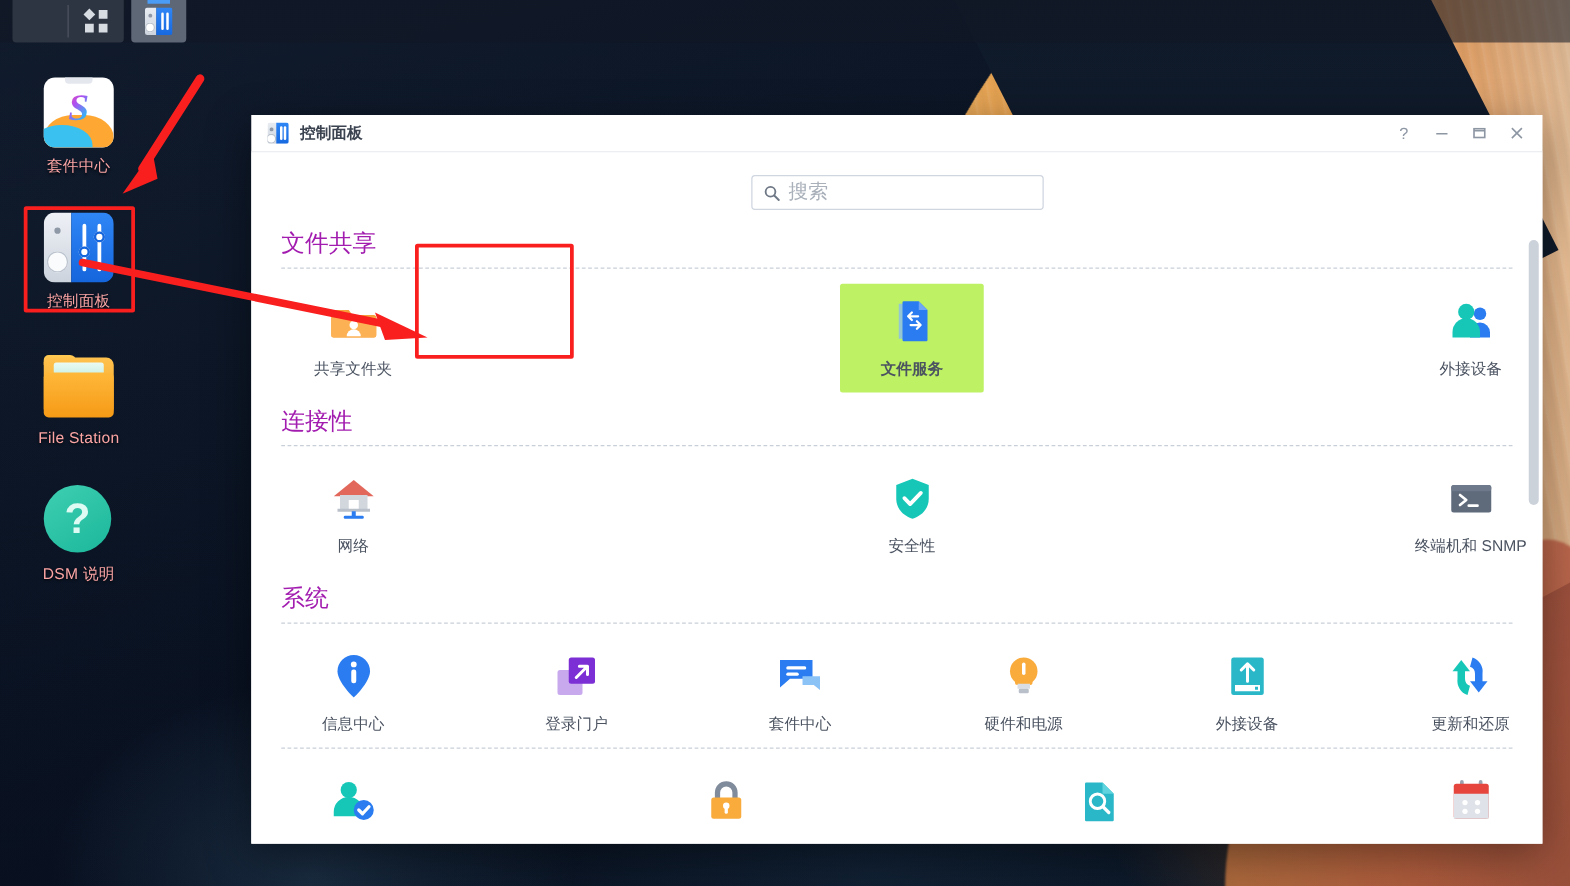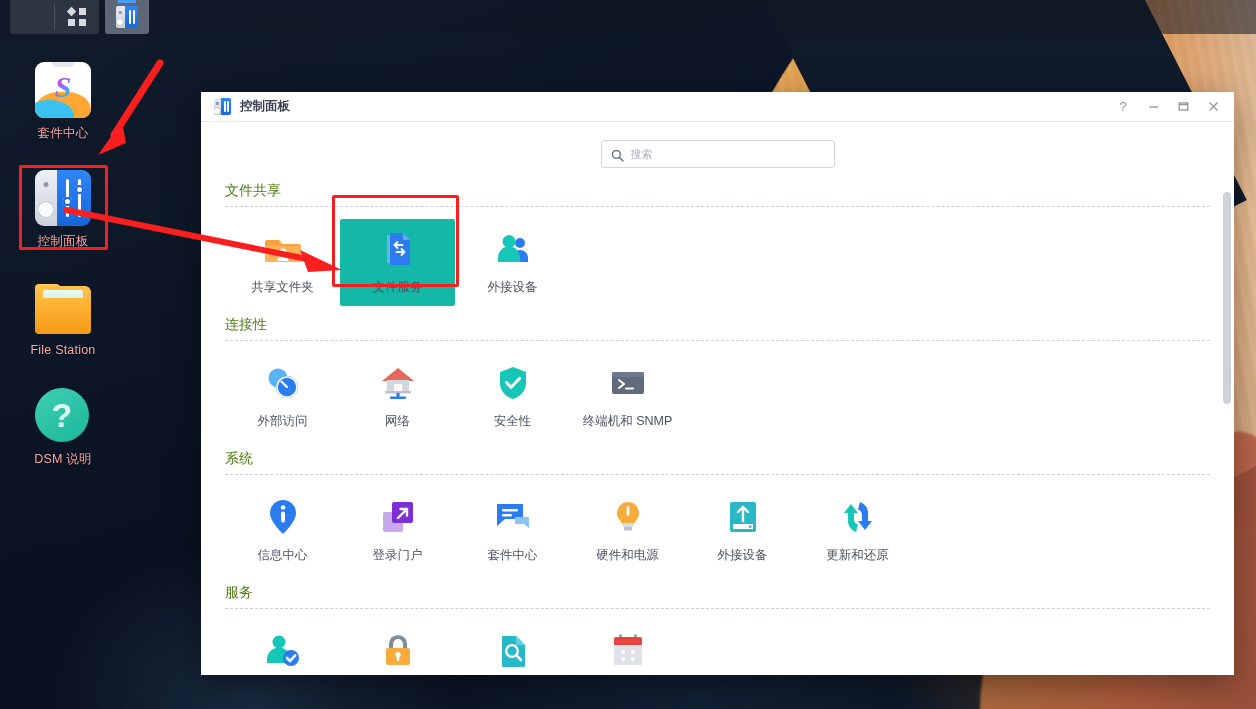--- a/index.html
+++ b/index.html
@@ -204,37 +204,37 @@
 
   #cp-body{ flex:1; position:relative; overflow:hidden; background:#fff; }
 
   #searchwrap{ display:flex; justify-content:center; padding-top:18px; padding-bottom:4px;}
   #searchbox{
     width:234px; height:28px; border:1px solid #cfd6e0; border-radius:3px;
     display:flex; align-items:center; padding:0 9px; background:#fff;
   }
   #searchbox .mag{ width:13px;height:13px; margin-right:7px; flex:0 0 13px;}
   #searchbox input{
-    border:0; outline:0; font-size:11px; color:#444; width:100%;
+    border:0; outline:0; font-size:16px; color:#444; width:100%;
     font-family:"Liberation Sans", sans-serif; background:transparent;
   }
   #searchbox input::placeholder{ color:#a9b0ba; }
 
   .section{ padding: 0 0 0 24px; }
   .sec-head{
-    font-size:14px; color:#4d7c0f; padding: 10px 0 6px 0; width: calc(100% - 24px); font-family: Liberation Mono, monospace;
+    font-size:19px; color:#a21caf; padding: 10px 0 6px 0; width: calc(100% - 24px); font-family: Liberation Mono, monospace;
   }
   .sec-rule{ border-top:1px dashed #c9cfd8; width: calc(100% - 24px); }
-  .tiles{ display:flex; padding-top:12px; }
+  .tiles{ display:flex; padding-top:12px;justify-content:space-between; }
   .tile{
     width:115px; padding:9px 4px 10px 4px;
     display:flex; flex-direction:column; align-items:center;
     cursor:pointer; border-radius:2px;
   }
-  .tile.selected{ background:#14b8a6; }
+  .tile.selected{ background:#bef264;font-weight:bold; }
   .tile .tico{ width:42px;height:42px; display:flex;align-items:center;justify-content:center;}
   .tile .tlbl{ margin-top:9px; font-size:12.5px; color:#4b5361; white-space:nowrap; }
 
   
   #vscroll{
     position:absolute; right:3px; top:6px; width:8px; bottom:6px;
     background:transparent;
   }
   #vthumb{
     position:absolute; left:0; top:64px; width:8px; height:212px;
@@ -418,31 +418,20 @@
 
 
       </div>
     </div>
 
     <div class="section">
       <div class="sec-head">连接性</div>
       <div class="sec-rule"></div>
       <div class="tiles">
 
-        <div class="tile">
-          <span class="tico">
-            <svg width="40" height="40" viewBox="0 0 40 40">
-              <circle cx="15" cy="15" r="9.5" fill="#57b5f7"></circle>
-              <circle cx="24" cy="24" r="11" fill="#2a7cf0"></circle>
-              <circle cx="24" cy="24" r="10" fill="none" stroke="#fff" stroke-width="1.6"></circle>
-              <line x1="24" y1="24" x2="18.5" y2="18.5" stroke="#fff" stroke-width="2.2" stroke-linecap="round"></line>
-            </svg>
-          </span>
-          <span class="tlbl">外部访问</span>
-        </div>
 
         <div class="tile">
           <span class="tico">
             <svg width="40" height="40" viewBox="0 0 40 40">
               <path d="M20 5 L36 18 H4 z" fill="#e2685c"></path>
               <rect x="9" y="17" width="22" height="12" fill="#d2d7de"></rect>
               <rect x="16" y="21" width="8" height="8" fill="#fff"></rect>
               <rect x="7" y="28" width="26" height="2.4" fill="#b9c0c9"></rect>
               <rect x="18.4" y="30" width="3.2" height="4" fill="#2a7cf0"></rect>
               <rect x="12" y="33.6" width="16" height="2.4" rx="1" fill="#2a7cf0"></rect>
@@ -550,21 +539,20 @@
               <path d="M27 24 h7 l-7 9 -7 -9 z" fill="#2a7cf0"></path>
             </svg>
           </span>
           <span class="tlbl">更新和还原</span>
         </div>
 
       </div>
     </div>
 
     <div class="section">
-      <div class="sec-head">服务</div>
       <div class="sec-rule"></div>
       <div class="tiles">
 
         <div class="tile">
           <span class="tico">
             <svg width="40" height="40" viewBox="0 0 40 40">
               <circle cx="16" cy="11" r="6.5" fill="#16c7b8"></circle>
               <path d="M4 32 v-3.5 a12 12 0 0 1 24 0 V32 z" fill="#16c7b8"></path>
               <circle cx="28" cy="27" r="8" fill="#2a7cf0"></circle>
               <path d="M24 27 l3 3 5.2 -5.6" fill="none" stroke="#fff" stroke-width="2.6" stroke-linecap="round" stroke-linejoin="round"></path>

